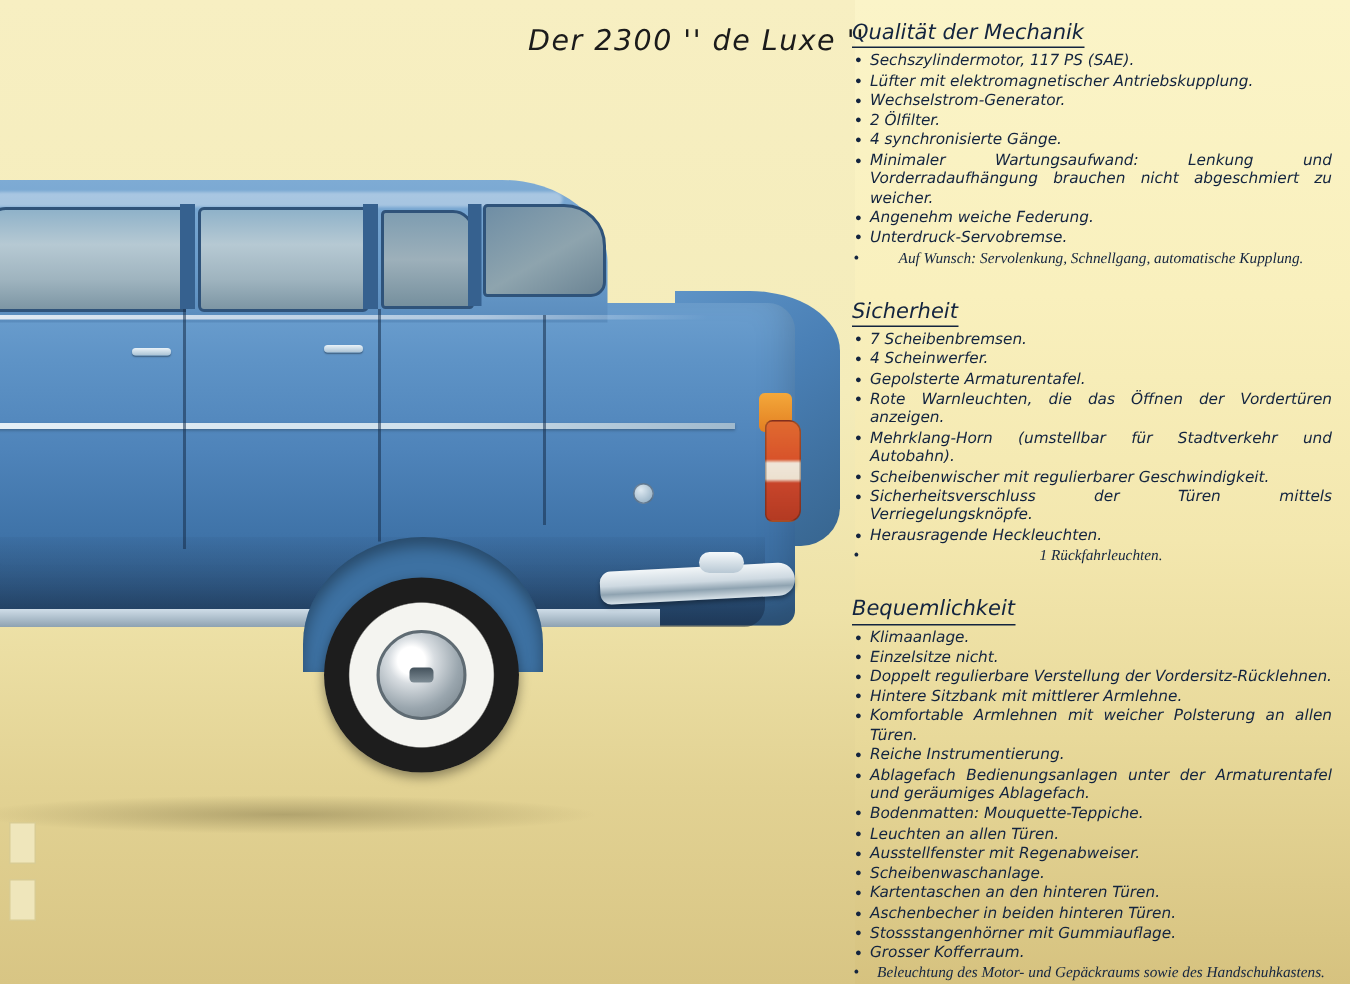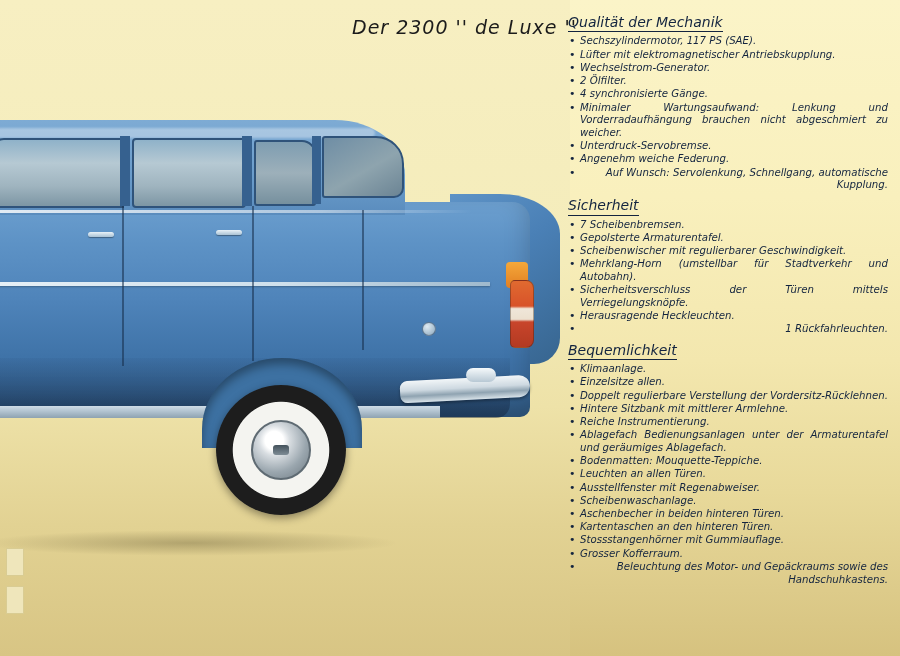--- a/index.html
+++ b/index.html
@@ -342,21 +342,21 @@
   .section-title {
     font-style: italic;
     font-size: 14px;
     color: #13243f;
     display: inline-block;
     border-bottom: 1px solid #13243f;
     padding-bottom: 0px;
     margin: 0 0 3px 0;
   }
   .section:not(:first-child) .section-title {
-    margin-top: 5px;
+    margin-top: 20px;
   }
 
   ul.spec-list {
     list-style: none;
     margin: 0;
     padding: 0;
   }
   ul.spec-list li {
     position: relative;
     padding-left: 12px;
@@ -367,21 +367,22 @@
   }
   ul.spec-list li:before {
     content: "•";
     position: absolute;
     left: 1px;
     top: -1px;
     font-size: 11px;
     font-style: normal;
   }
   ul.spec-list li:last-child {
-    text-align: right;
+    text-align: center;
+    font-family: Liberation Serif, serif;
   }
 </style>
 </head>
 <body>
 
 <div class="page">
 
   <div class="photo">
     <div class="photo-bg"></div>
 
@@ -442,54 +443,57 @@
 
     <div class="section">
       <div class="section-title">Qualität der Mechanik</div>
       <ul class="spec-list">
         <li>Sechszylindermotor, 117 PS (SAE).</li>
         <li>Lüfter mit elektromagnetischer Antriebskupplung.</li>
         <li>Wechselstrom-Generator.</li>
         <li>2 Ölfilter.</li>
         <li>4 synchronisierte Gänge.</li>
         <li>Minimaler Wartungsaufwand: Lenkung und Vorderradaufhängung brauchen nicht abgeschmiert zu weicher.</li>
+        <li>Angenehm weiche Federung.</li>
         <li>Unterdruck-Servobremse.</li>
-        <li>Angenehm weiche Federung.</li>
         <li>Auf Wunsch: Servolenkung, Schnellgang, automatische Kupplung.</li>
       </ul>
     </div>
 
     <div class="section">
       <div class="section-title">Sicherheit</div>
       <ul class="spec-list">
         <li>7 Scheibenbremsen.</li>
+        <li>4 Scheinwerfer.</li>
         <li>Gepolsterte Armaturentafel.</li>
+        <li>Rote Warnleuchten, die das Öffnen der Vordertüren anzeigen.</li>
+        <li>Mehrklang-Horn (umstellbar für Stadtverkehr und Autobahn).</li>
         <li>Scheibenwischer mit regulierbarer Geschwindigkeit.</li>
-        <li>Mehrklang-Horn (umstellbar für Stadtverkehr und Autobahn).</li>
         <li>Sicherheitsverschluss der Türen mittels Verriegelungsknöpfe.</li>
         <li>Herausragende Heckleuchten.</li>
         <li>1 Rückfahrleuchten.</li>
       </ul>
     </div>
 
     <div class="section">
       <div class="section-title">Bequemlichkeit</div>
       <ul class="spec-list">
         <li>Klimaanlage.</li>
-        <li>Einzelsitze allen.</li>
+        <li>Einzelsitze nicht.</li>
         <li>Doppelt regulierbare Verstellung der Vordersitz-Rücklehnen.</li>
         <li>Hintere Sitzbank mit mittlerer Armlehne.</li>
+        <li>Komfortable Armlehnen mit weicher Polsterung an allen Türen.</li>
         <li>Reiche Instrumentierung.</li>
         <li>Ablagefach Bedienungsanlagen unter der Armaturentafel und geräumiges Ablagefach.</li>
         <li>Bodenmatten: Mouquette-Teppiche.</li>
         <li>Leuchten an allen Türen.</li>
         <li>Ausstellfenster mit Regenabweiser.</li>
         <li>Scheibenwaschanlage.</li>
+        <li>Kartentaschen an den hinteren Türen.</li>
         <li>Aschenbecher in beiden hinteren Türen.</li>
-        <li>Kartentaschen an den hinteren Türen.</li>
         <li>Stossstangenhörner mit Gummiauflage.</li>
         <li>Grosser Kofferraum.</li>
         <li>Beleuchtung des Motor- und Gepäckraums sowie des Handschuhkastens.</li>
       </ul>
     </div>
 
   </div>
 </div>
 
 </body></html>

